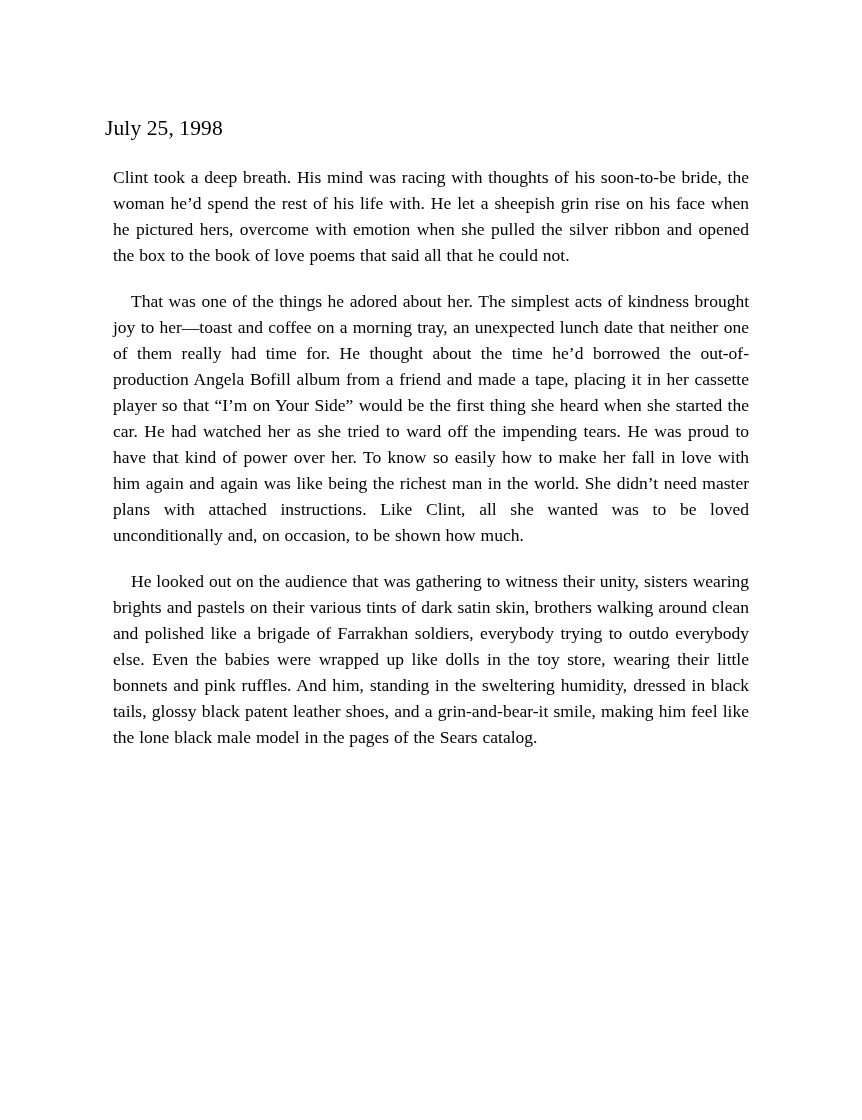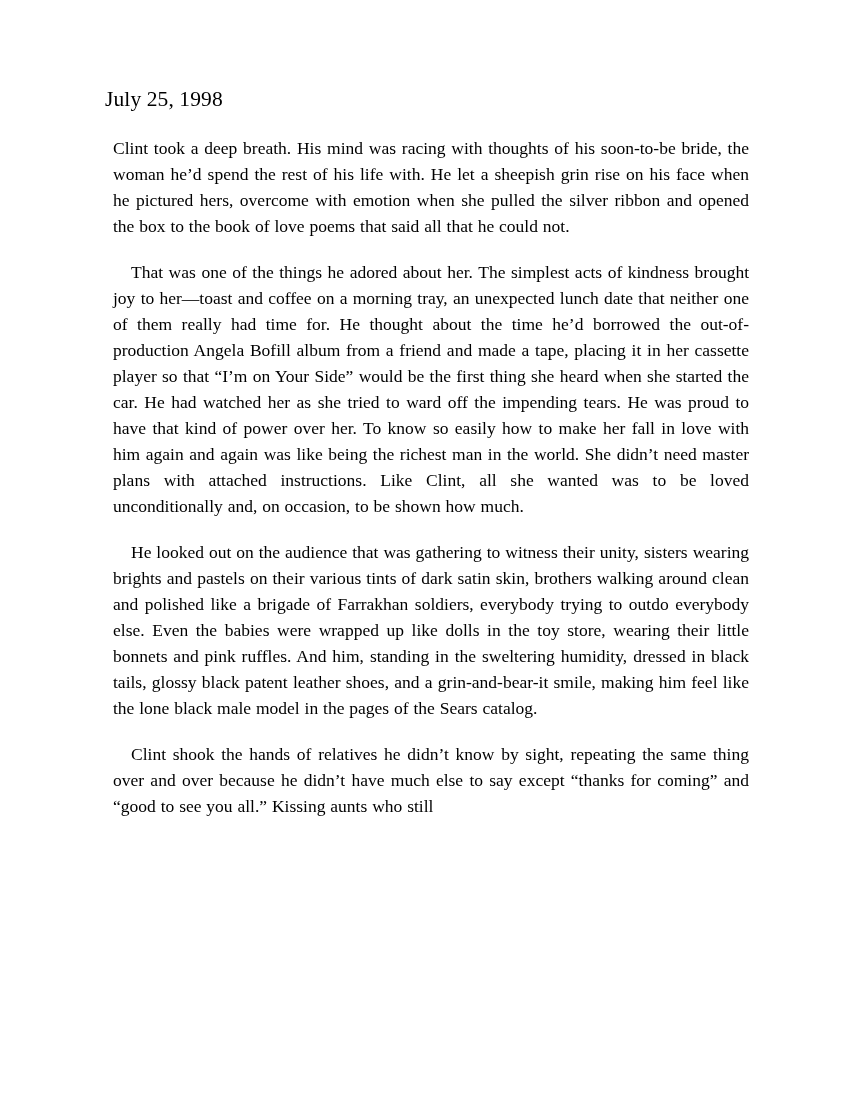--- a/index.html
+++ b/index.html
@@ -13,21 +13,21 @@
     position: relative;
     overflow: hidden;
     font-family: "Liberation Serif", "DejaVu Serif", serif;
     color: #000000;
   }
   .page {
     position: absolute;
     left: 105px;
     top: 0;
     width: 652px;
-    padding-top: 85px;
+    padding-top: 114px;
     box-sizing: content-box;
   }
   .date-heading {
     font-size: 21.5px;
     font-weight: normal;
     line-height: 28px;
     margin: 0;
     padding: 0;
     text-align: left;
     letter-spacing: 0.1px;
@@ -50,14 +50,13 @@
   }
 </style>
 </head>
 <body>
 
 <div class="page">
   <h1 class="date-heading">July 25, 1998</h1>
   <p class="para first">Clint took a deep breath. His mind was racing with thoughts of his soon-to-be bride, the woman he’d spend the rest of his life with. He let a sheepish grin rise on his face when he pictured hers, overcome with emotion when she pulled the silver ribbon and opened the box to the book of love poems that said all that he could not.</p>
   <p class="para">That was one of the things he adored about her. The simplest acts of kindness brought joy to her—toast and coffee on a morning tray, an unexpected lunch date that neither one of them really had time for. He thought about the time he’d borrowed the out-of-production Angela Bofill album from a friend and made a tape, placing it in her cassette player so that “I’m on Your Side” would be the first thing she heard when she started the car. He had watched her as she tried to ward off the impending tears. He was proud to have that kind of power over her. To know so easily how to make her fall in love with him again and again was like being the richest man in the world. She didn’t need master plans with attached instructions. Like Clint, all she wanted was to be loved unconditionally and, on occasion, to be shown how much.</p>
   <p class="para">He looked out on the audience that was gathering to witness their unity, sisters wearing brights and pastels on their various tints of dark satin skin, brothers walking around clean and polished like a brigade of Farrakhan soldiers, everybody trying to outdo everybody else. Even the babies were wrapped up like dolls in the toy store, wearing their little bonnets and pink ruffles. And him, standing in the sweltering humidity, dressed in black tails, glossy black patent leather shoes, and a grin-and-bear-it smile, making him feel like the lone black male model in the pages of the Sears catalog.</p>
-  <p class="para">Clint shook the hands of relatives he didn’t know by sight, repeating the same thing over and over because he didn’t have much else to say except “thanks for coming” and “good to see you all.” Kissing aunts who still</p>
 </div>
 
 </body></html>

